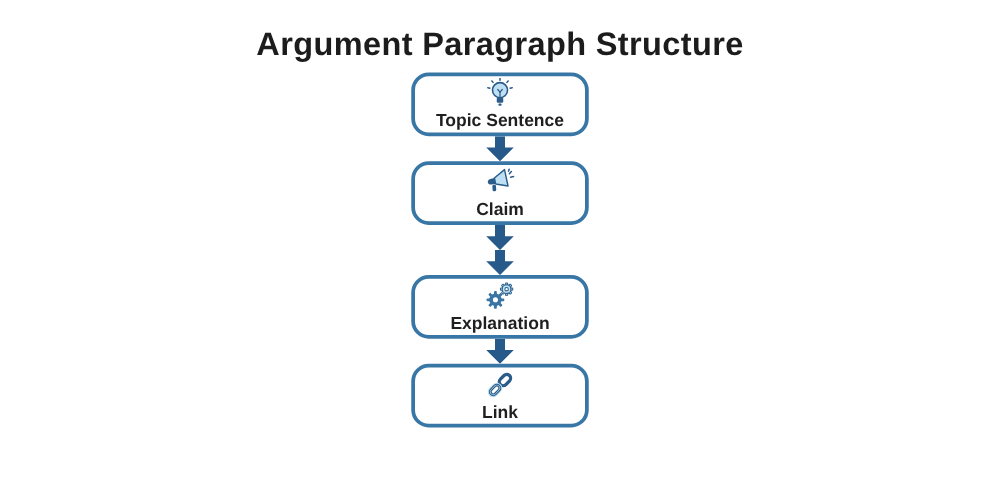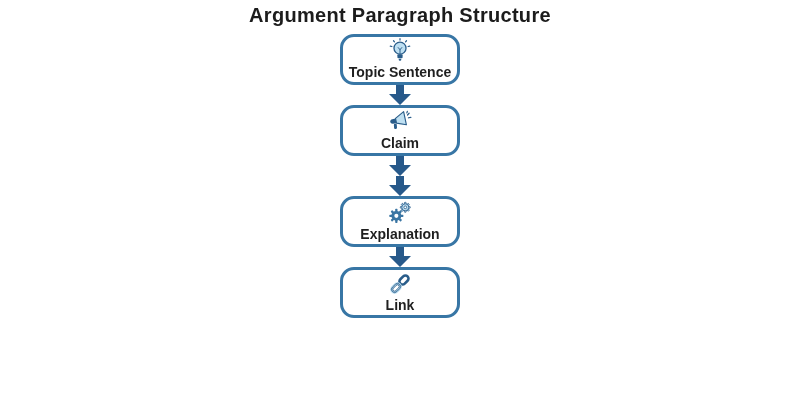--- a/index.html
+++ b/index.html
@@ -12,32 +12,32 @@
     --background:#ffffff;
   }
   html,body{margin:0;padding:0;}
   body{
     width:800px;height:400px;overflow:hidden;
     background:var(--background);
     font-family:"Liberation Sans", sans-serif;
   }
   .page{width:800px;height:400px;position:relative;}
   .title{
-    margin:0;padding-top:4px;
+    margin:0;padding-top:20px;
     text-align:center;
-    font-size:20px;font-weight:600;letter-spacing:.3px;
+    font-size:26px;font-weight:600;letter-spacing:.3px;
     color:var(--title-text);
   }
   .flow{
     margin-top:7px;
     display:flex;flex-direction:column;align-items:center;
   }
   .box{
     box-sizing:border-box;
-    width:120px;height:51px;
+    width:142px;height:51px;
     border:3px solid var(--box-border);
     border-radius:14px;
     background:#fff;
     display:flex;flex-direction:column;align-items:center;justify-content:center;
   }
   .box .icon{display:block;height:26px;}
   .box .icon svg{display:block;}
   .label{
     font-size:14px;font-weight:600;color:var(--label-text);
     line-height:1.1;margin-top:1px;white-space:nowrap;

